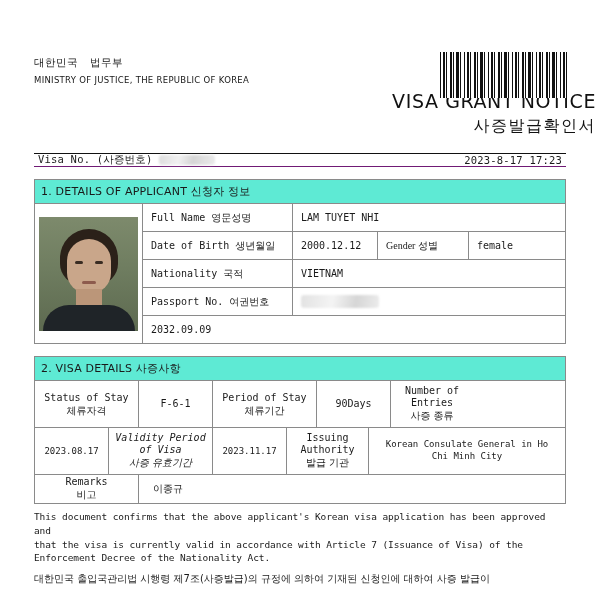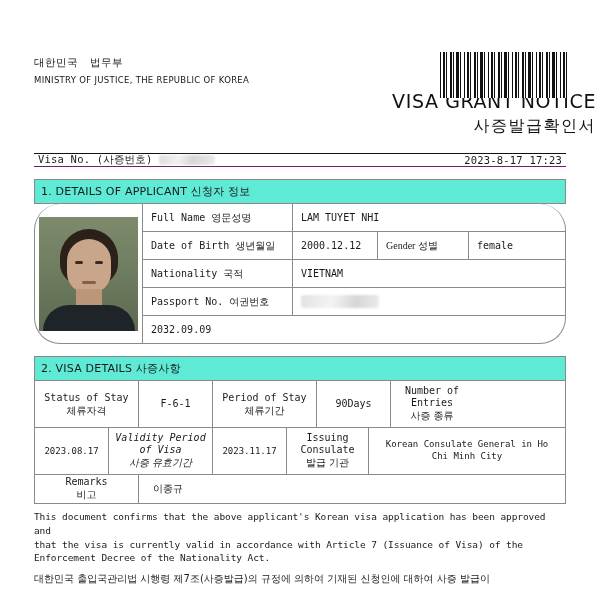--- a/index.html
+++ b/index.html
@@ -126,21 +126,20 @@
     letter-spacing: 0.2px;
   }
 
   
   .applicant {
     margin: 0 30px;
     display: flex;
     border-left: 1px solid #8a8a8a;
     border-right: 1px solid #8a8a8a;
     border-bottom: 1px solid #8a8a8a;
-    border-radius: 26px;
   }
   .photo-cell {
     width: 108px;
     flex: 0 0 108px;
     border-right: 1px solid #8a8a8a;
     padding: 4px;
     box-sizing: border-box;
     display: flex;
     align-items: center;
     justify-content: center;
@@ -410,21 +409,21 @@
     </div>
 
     <div class="vrow r2">
       <div class="vcell c2" style="font-size:9px;">2023.08.17</div>
       <div class="vcell c3 italic">
         <span style="line-height:1.2;">Validity Period of Visa</span>
         <span style="font-family:'DejaVu Sans',sans-serif;font-style:italic;">사증 유효기간</span>
       </div>
       <div class="vcell c4" style="font-size:9px;">2023.11.17</div>
       <div class="vcell c5">
-        <span style="line-height:1.2;">Issuing Consulate</span>
+        <span style="line-height:1.2;">Issuing Authority</span>
         <span style="font-family:'DejaVu Sans',sans-serif;">발급 기관</span>
       </div>
       <div class="vcell c6" style="font-size:9px;line-height:1.3;">Korean Consulate General in Ho Chi Minh City</div>
     </div>
 
     <div class="vrow r3">
       <div class="vcell c1">
         <span style="line-height:1.2;">Remarks</span>
         <span style="font-family:'DejaVu Sans',sans-serif;">비고</span>
       </div>

